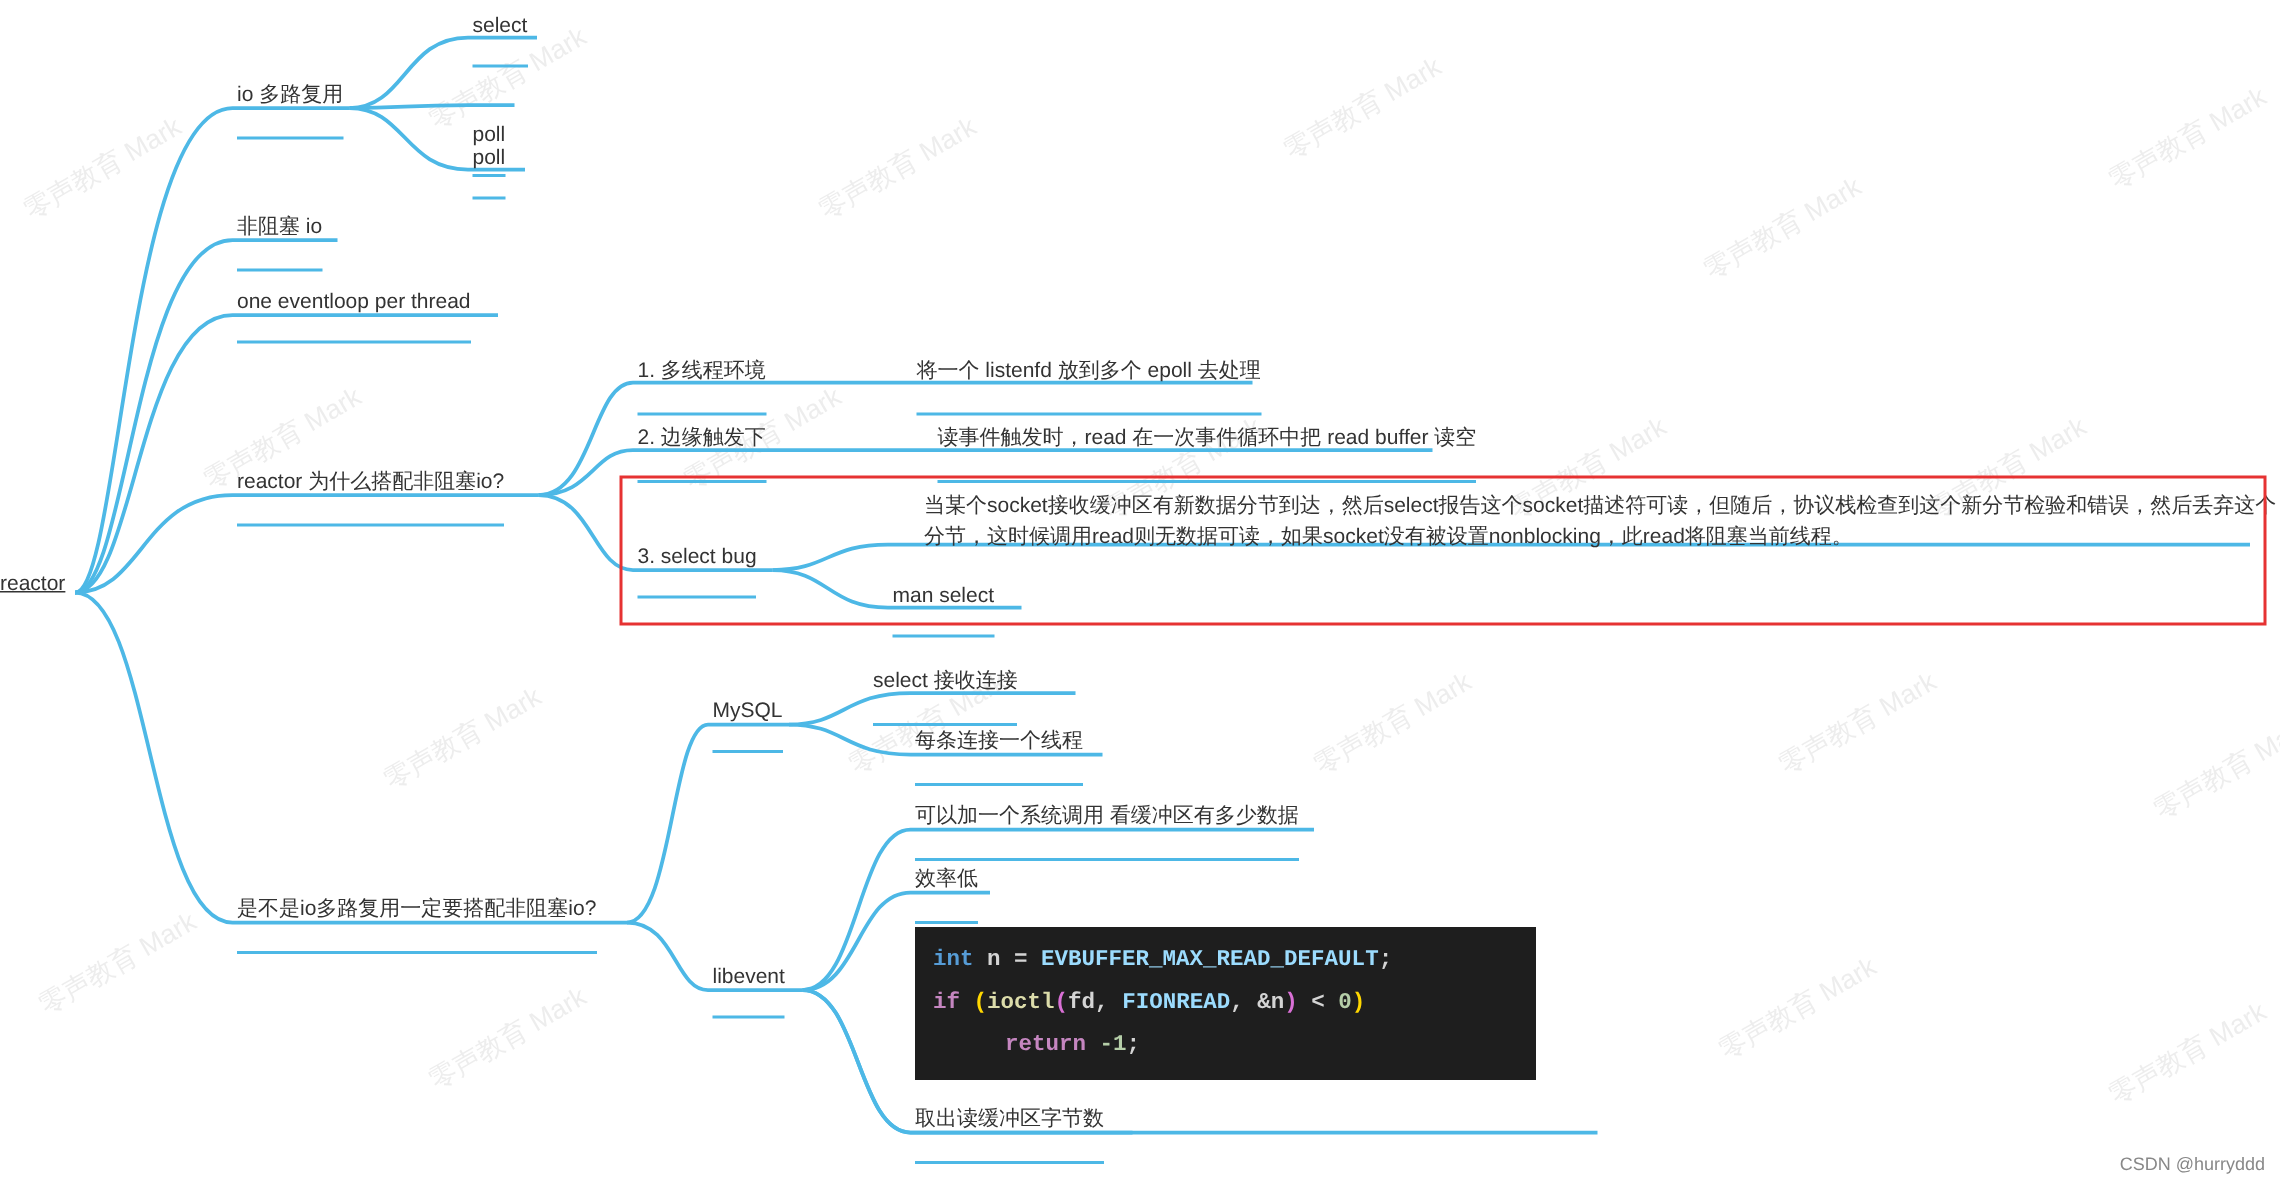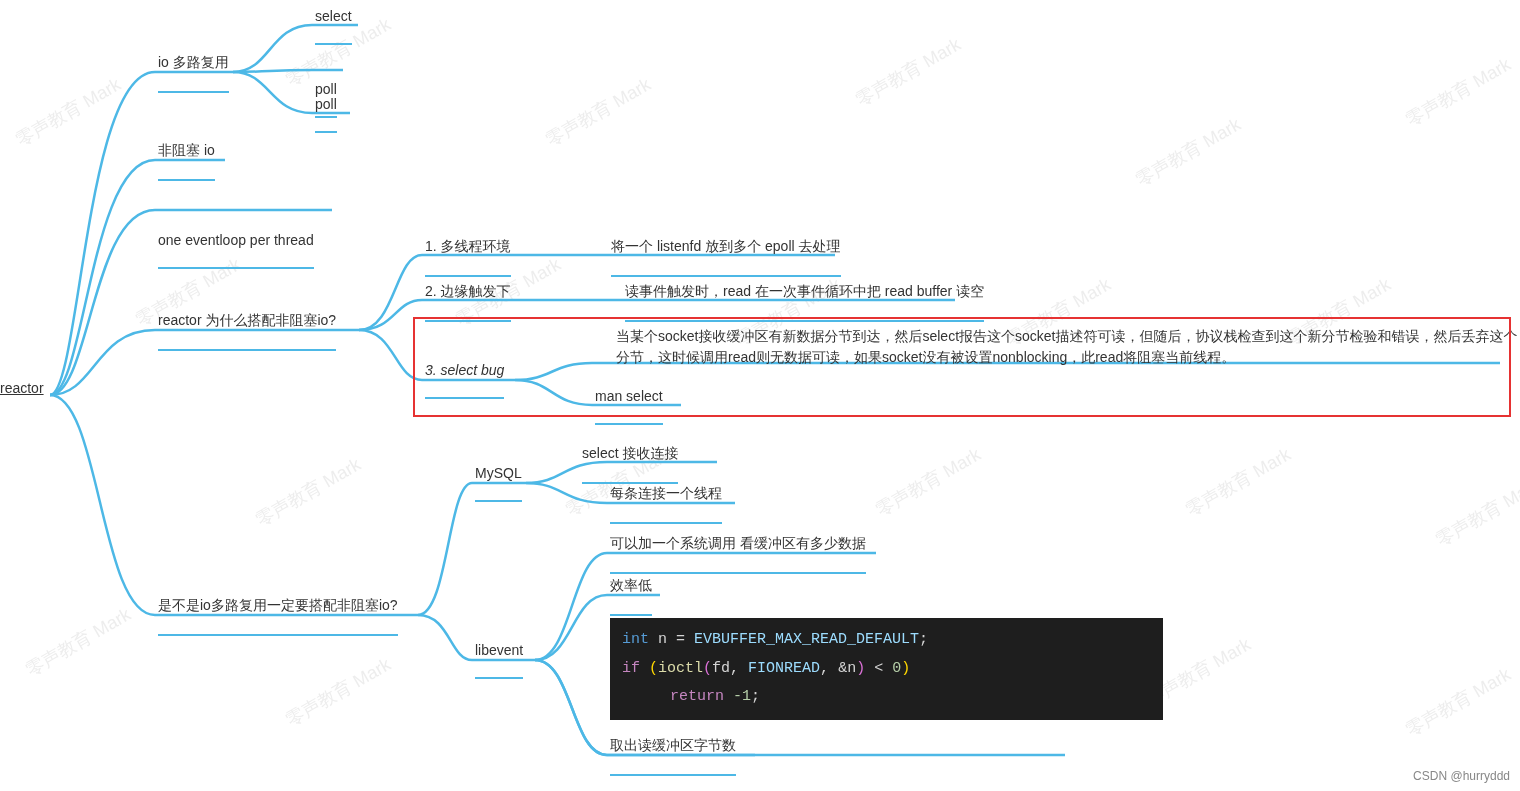--- a/index.html
+++ b/index.html
@@ -129,43 +129,43 @@
 
 <div class="node-label" style="left:0px; top:380px;text-decoration:underline;">reactor</div>
 
 <div class="node-label underline-blue" style="left:158px; top:54px;">io 多路复用</div>
 <div class="node-label underline-blue" style="left:315px; top:8px;">select</div>
 <div class="node-label underline-blue" style="left:315px; top:41px;margin-top:40px;">poll</div>
 <div class="node-label underline-blue" style="left:315px; top:96px;">poll</div>
 
 <div class="node-label underline-blue" style="left:158px; top:142px;">非阻塞 io</div>
 
-<div class="node-label underline-blue" style="left:158px; top:192px;margin-top:40px;">one eventloop per thread</div>
+<div class="node-label underline-blue" style="left:158px; top:192px;">one eventloop per thread</div>
 
 <div class="node-label underline-blue" style="left:158px; top:312px;">reactor 为什么搭配非阻塞io?</div>
 <div class="node-label underline-blue" style="left:425px; top:238px;">1. 多线程环境</div>
 <div class="node-label underline-blue" style="left:595px; top:238px;margin-left:16px;">将一个 listenfd 放到多个 epoll 去处理</div>
 <div class="node-label underline-blue" style="left:425px; top:283px;">2. 边缘触发下</div>
 <div class="node-label underline-blue" style="left:625px; top:283px;">读事件触发时，read 在一次事件循环中把 read buffer 读空</div>
-<div class="node-label underline-blue" style="left:425px; top:362px;font-style:italic;">3. select bug</div>
+<div class="node-label underline-blue" style="left:425px; top:362px;">3. select bug</div>
 <div class="node-label" style="left:616px; top:326px; white-space:normal; width:910px; line-height:1.5;">当某个socket接收缓冲区有新数据分节到达，然后select报告这个socket描述符可读，但随后，协议栈检查到这个新分节检验和错误，然后丢弃这个分节，这时候调用read则无数据可读，如果socket没有被设置nonblocking，此read将阻塞当前线程。</div>
 <div class="node-label underline-blue" style="left:595px; top:388px;">man select</div>
 
 <div class="highlight-box" style="left:413px; top:317px; width:1098px; height:100px;"></div>
 
 <div class="node-label underline-blue" style="left:158px; top:597px;">是不是io多路复用一定要搭配非阻塞io?</div>
 <div class="node-label underline-blue" style="left:475px; top:465px;">MySQL</div>
 <div class="node-label underline-blue" style="left:582px; top:445px;">select 接收连接</div>
 <div class="node-label underline-blue" style="left:610px; top:485px;">每条连接一个线程</div>
 <div class="node-label underline-blue" style="left:475px; top:642px;">libevent</div>
 <div class="node-label underline-blue" style="left:610px; top:535px;">可以加一个系统调用  看缓冲区有多少数据</div>
 <div class="node-label underline-blue" style="left:610px; top:577px;">效率低</div>
 <div class="node-label underline-blue" style="left:610px; top:737px;">取出读缓冲区字节数</div>
 
-<div class="code-block" style="left:610px; top:618px; width:553px;">
+<div class="code-block" style="left:610px; top:618px; width:414px;font-weight:bold;">
   <div>
     <span class="kw">int</span><span> n </span><span class="op">=</span><span class="const"> EVBUFFER_MAX_READ_DEFAULT</span><span>;</span>
   </div>
   <div>
     <span class="macro">if </span><span class="paren">(</span><span class="fn">ioctl</span><span class="paren2">(</span><span>fd</span><span>, </span><span class="const">FIONREAD</span><span>, </span><span class="op">&amp;</span><span>n</span><span class="paren2">)</span><span> &lt; </span><span class="num">0</span><span class="paren">)</span>
   </div>
   <div style="padding-left:48px;">
     <span class="macro">return </span><span class="num">-1</span><span>;</span>
   </div>
 </div>

